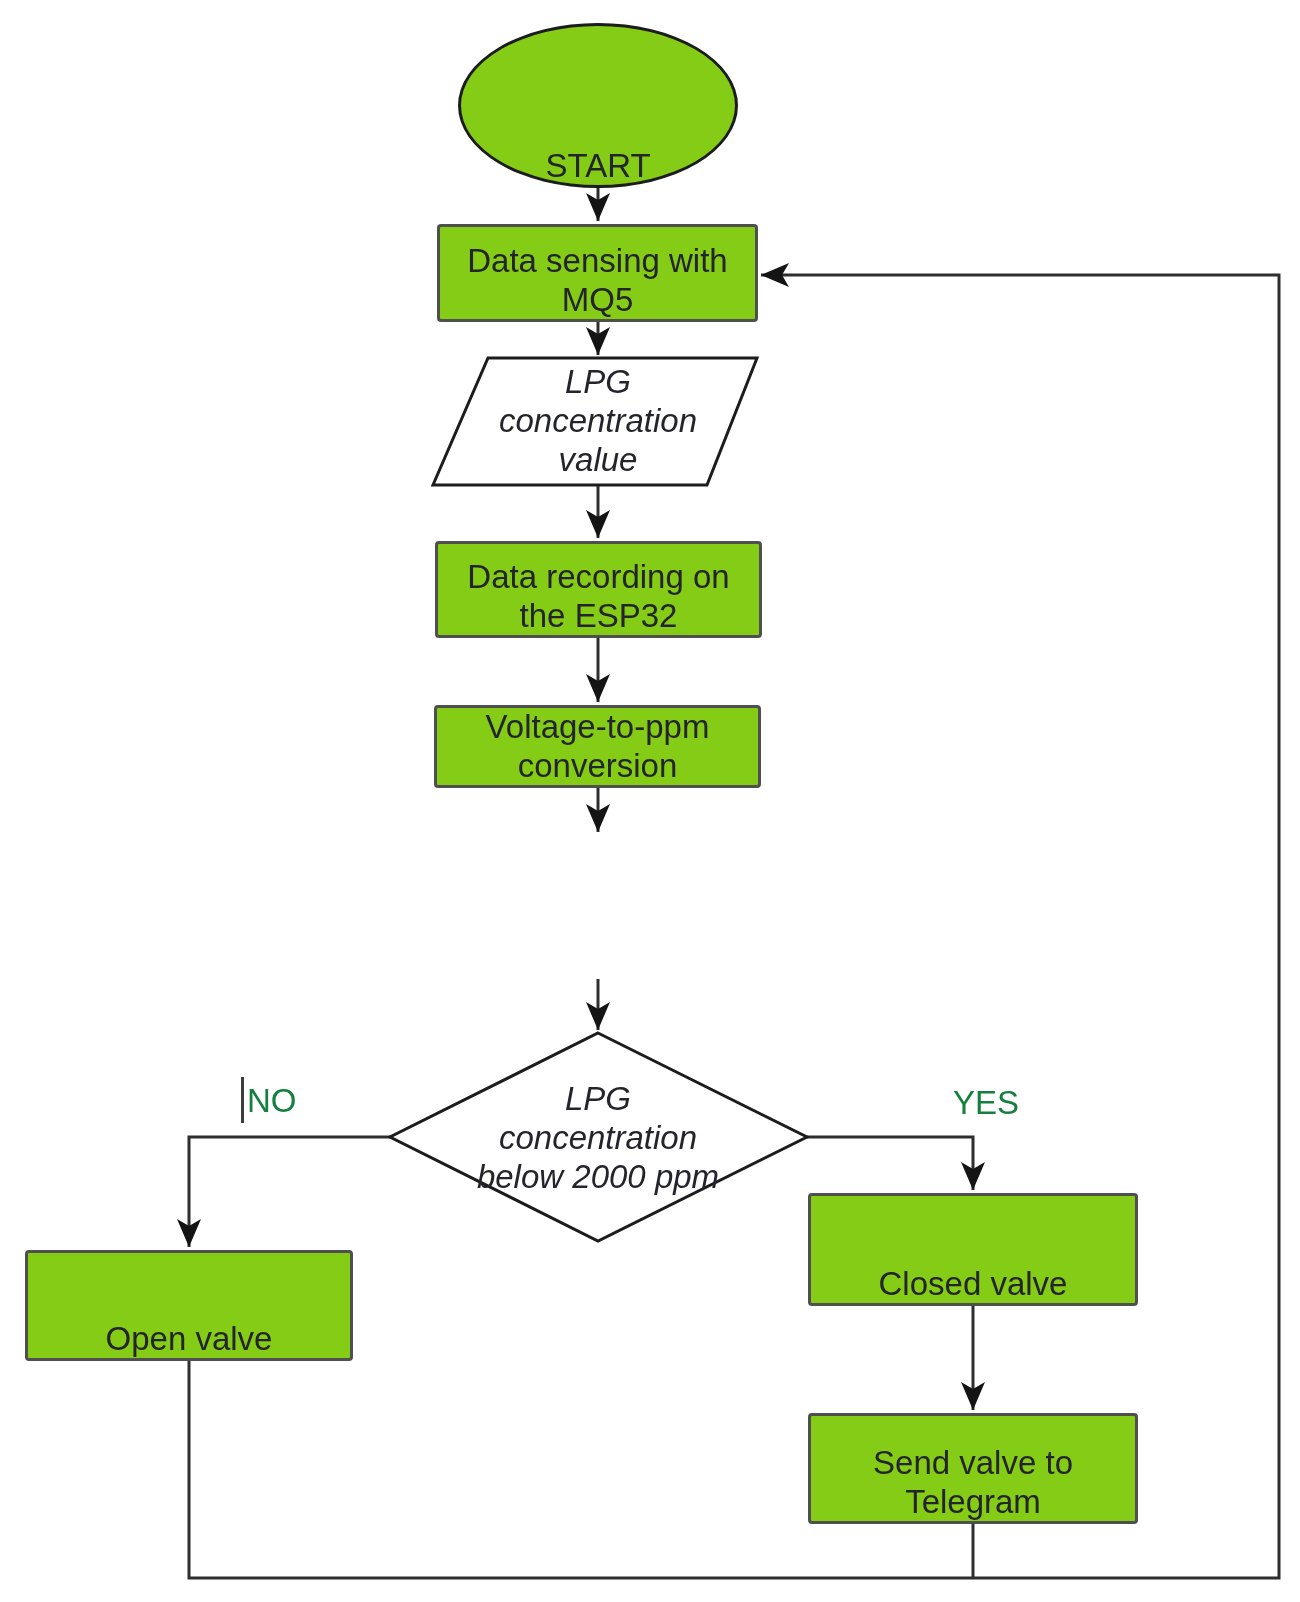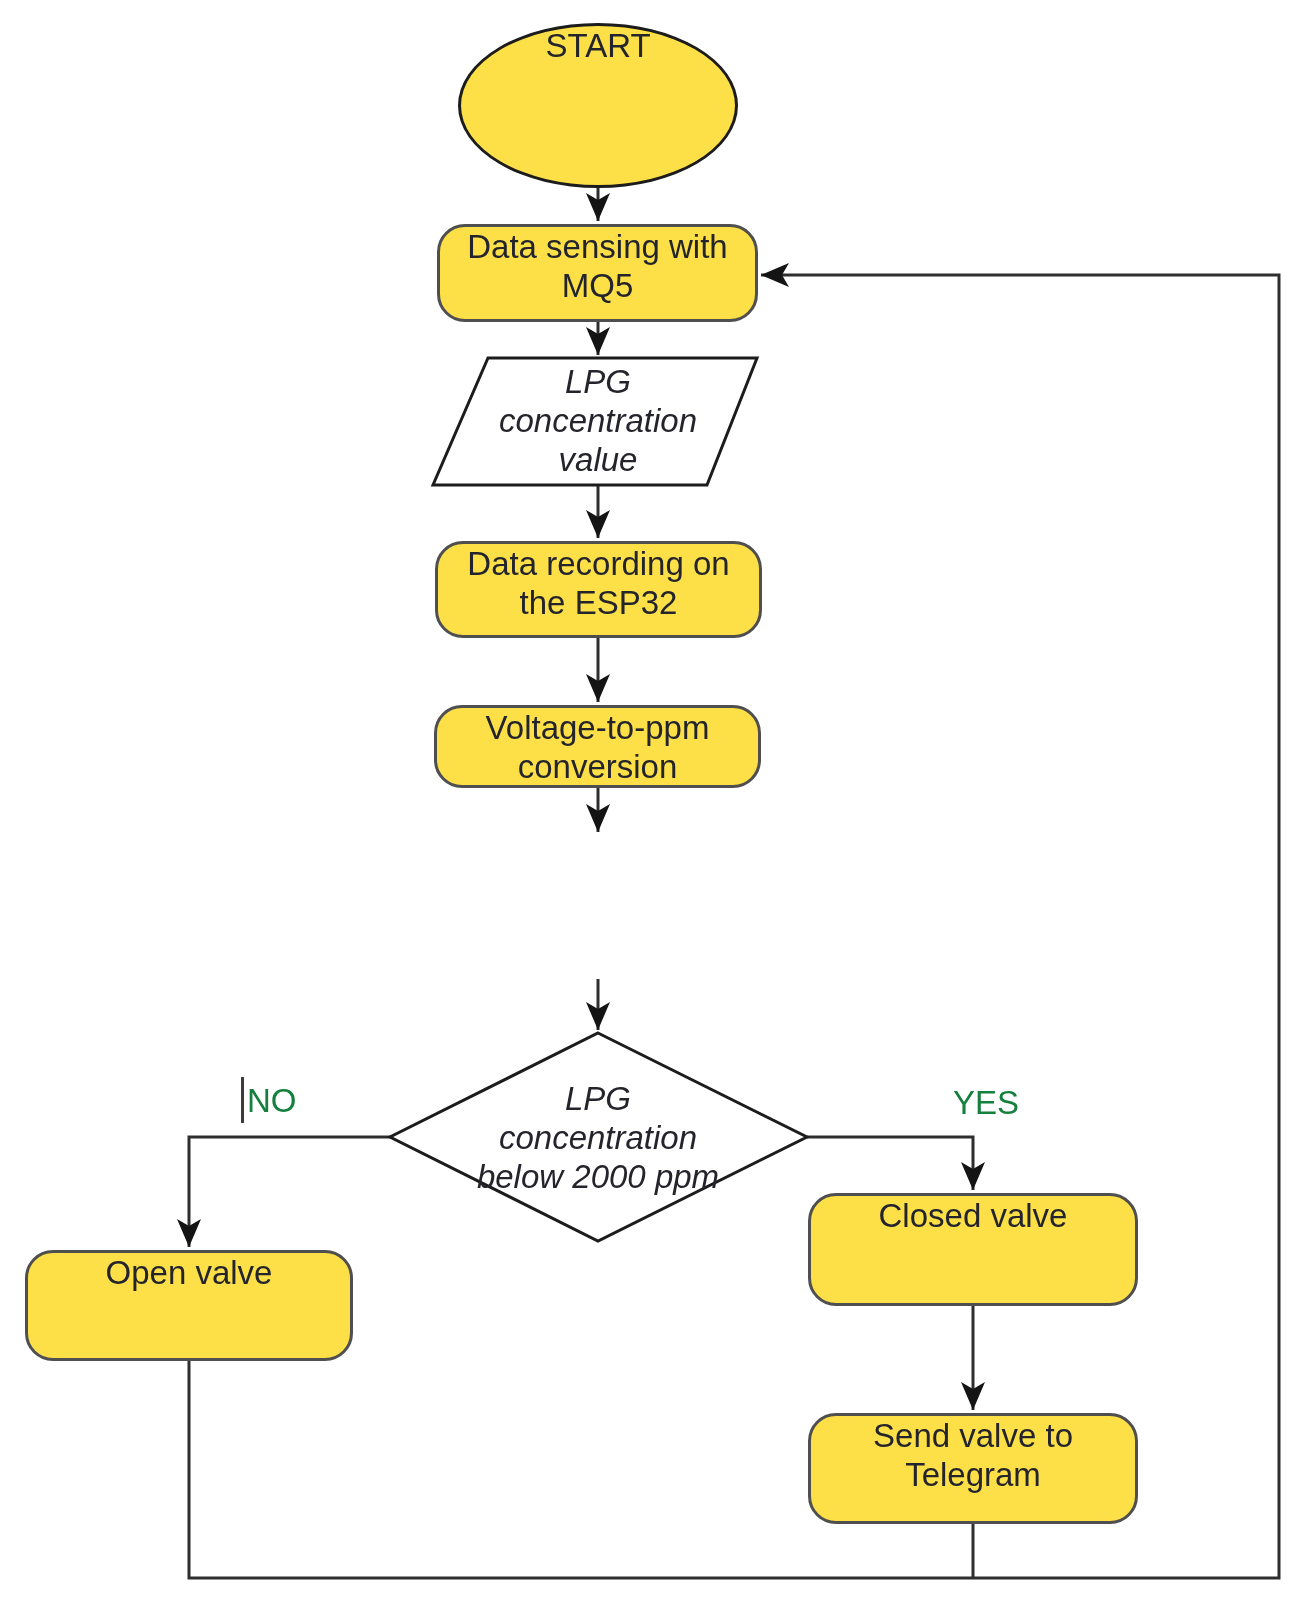--- a/index.html
+++ b/index.html
@@ -31,38 +31,38 @@
   .wires .shape {
     fill: #ffffff;
     stroke: #1c1c1c;
     stroke-width: 3;
     stroke-linejoin: miter;
   }
   .node {
     position: absolute;
     box-sizing: border-box;
     display: flex;
-    align-items: flex-start;
+    align-items: flex-end;
     justify-content: center;
     text-align: center;
     font-size: 33px;
     line-height: 39px;
-    background: #fde047;
+    background: #84cc16;
   }
   .lbl {
     white-space: pre-line;
     display: block;
   }
   .terminator {
     border: 3px solid #1c1c1c;
     border-radius: 50%;
   }
   .process {
     border: 3px solid #4f4f4f;
-    border-radius: 28px;
+    border-radius: 4px;
     padding: 0 4px;
   }
   .overlay-label {
     position: absolute;
     box-sizing: border-box;
     display: flex;
     align-items: center;
     justify-content: center;
     text-align: center;
     font-size: 33px;

